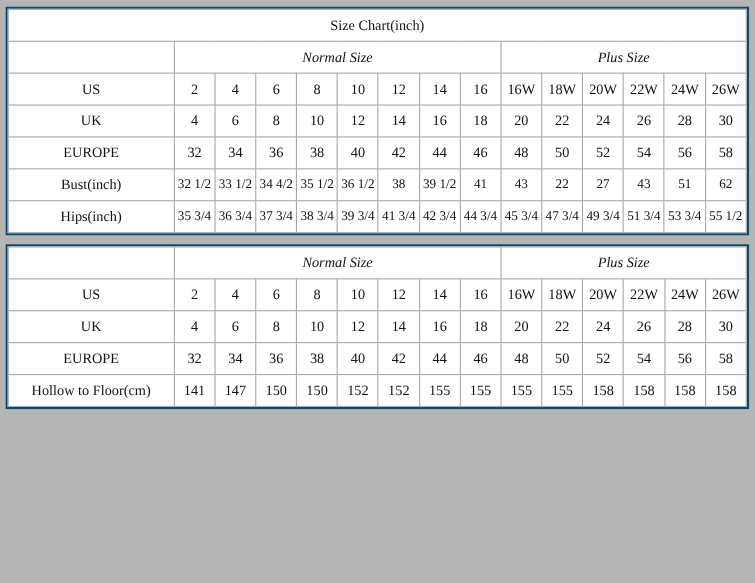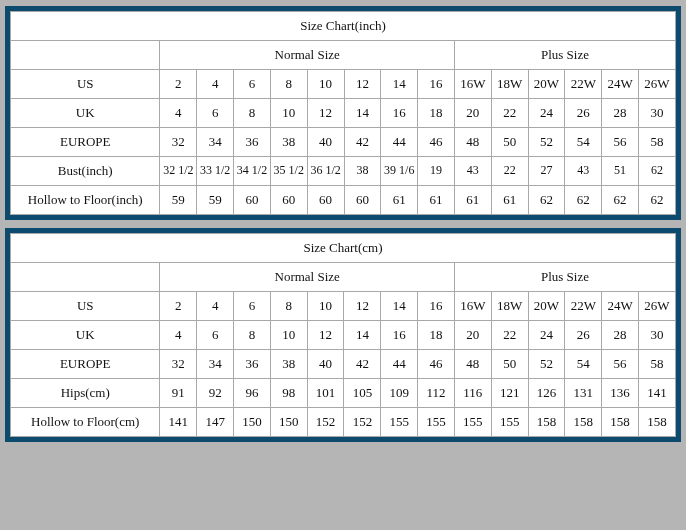--- a/index.html
+++ b/index.html
@@ -18,21 +18,21 @@
     height: 530px;
     box-sizing: border-box;
     padding: 6px 5px 5px 5px;
     display: flex;
     flex-direction: column;
     gap: 8px;
     background: #b5b5b5;
   }
   .chart-block {
     background: #ffffff;
-    border: 5px solid #0c4a6e;
+    border: 2px solid #0c4a6e;
     box-sizing: border-box;
   }
   table.size-table {
     border-collapse: collapse;
     width: 100%;
     table-layout: fixed;
   }
   table.size-table td {
     border: 1px solid #a8a8a8;
     text-align: center;
@@ -51,20 +51,21 @@
     background: #eeeeee;
     height: 22px;
     border-top: none;
     border-left: none;
     border-right: none;
   }
   td.group-cell {
     font-size: 15px;
     background: #eeeeee;
     height: 24px;
+    font-style: italic;
   }
   td.blank-cell {
     background: #eeeeee;
     border-left: none;
   }
   td.row-label {
     font-size: 14px;
     background: #eeeeee;
     text-align: center;
   }
@@ -158,49 +159,49 @@
           <td class="val">50</td>
           <td class="val">52</td>
           <td class="val">54</td>
           <td class="val">56</td>
           <td class="val">58</td>
         </tr>
         <tr>
           <td class="row-label">Bust(inch)</td>
           <td class="val small">32 1/2</td>
           <td class="val small">33 1/2</td>
-          <td class="val small">34 1/2</td>
+          <td class="val small">34 4/2</td>
           <td class="val small">35 1/2</td>
           <td class="val small">36 1/2</td>
           <td class="val small">38</td>
-          <td class="val small">39 1/6</td>
-          <td class="val small">19</td>
+          <td class="val small">39 1/2</td>
+          <td class="val small">41</td>
           <td class="val small">43</td>
           <td class="val small">22</td>
           <td class="val small">27</td>
           <td class="val small">43</td>
           <td class="val small">51</td>
           <td class="val small">62</td>
         </tr>
         <tr>
-          <td class="row-label">Hollow to Floor(inch)</td>
-          <td class="val">59</td>
-          <td class="val">59</td>
-          <td class="val">60</td>
-          <td class="val">60</td>
-          <td class="val">60</td>
-          <td class="val">60</td>
-          <td class="val">61</td>
-          <td class="val">61</td>
-          <td class="val">61</td>
-          <td class="val">61</td>
-          <td class="val">62</td>
-          <td class="val">62</td>
-          <td class="val">62</td>
-          <td class="val">62</td>
+          <td class="row-label">Hips(inch)</td>
+          <td class="val small">35 3/4</td>
+          <td class="val small">36 3/4</td>
+          <td class="val small">37 3/4</td>
+          <td class="val small">38 3/4</td>
+          <td class="val small">39 3/4</td>
+          <td class="val small">41 3/4</td>
+          <td class="val small">42 3/4</td>
+          <td class="val small">44 3/4</td>
+          <td class="val small">45 3/4</td>
+          <td class="val small">47 3/4</td>
+          <td class="val small">49 3/4</td>
+          <td class="val small">51 3/4</td>
+          <td class="val small">53 3/4</td>
+          <td class="val small">55 1/2</td>
         </tr>
       </tbody>
     </table>
   </div>
 
   <div class="chart-block">
     <table class="size-table">
       <colgroup>
         <col class="col-label">
         <col class="col-val">
@@ -212,23 +213,20 @@
           <col class="col-val">
           <col class="col-val">
         <col class="col-val">
           <col class="col-val">
           <col class="col-val">
           <col class="col-val">
         <col class="col-val">
           <col class="col-val">
       </colgroup>
       <tbody>
-        <tr>
-          <td class="title-cell" colspan="15">Size Chart(cm)</td>
-        </tr>
         <tr>
           <td class="blank-cell"></td>
           <td class="group-cell" colspan="8">Normal Size</td>
           <td class="group-cell" colspan="6">Plus Size</td>
         </tr>
         <tr>
           <td class="row-label">US</td>
           <td class="val">2</td>
           <td class="val">4</td>
           <td class="val">6</td>
@@ -272,37 +270,20 @@
           <td class="val">44</td>
           <td class="val">46</td>
           <td class="val">48</td>
           <td class="val">50</td>
           <td class="val">52</td>
           <td class="val">54</td>
           <td class="val">56</td>
           <td class="val">58</td>
         </tr>
         <tr>
-          <td class="row-label">Hips(cm)</td>
-          <td class="val">91</td>
-          <td class="val">92</td>
-          <td class="val">96</td>
-          <td class="val">98</td>
-          <td class="val">101</td>
-          <td class="val">105</td>
-          <td class="val">109</td>
-          <td class="val">112</td>
-          <td class="val">116</td>
-          <td class="val">121</td>
-          <td class="val">126</td>
-          <td class="val">131</td>
-          <td class="val">136</td>
-          <td class="val">141</td>
-        </tr>
-        <tr>
           <td class="row-label">Hollow to Floor(cm)</td>
           <td class="val">141</td>
           <td class="val">147</td>
           <td class="val">150</td>
           <td class="val">150</td>
           <td class="val">152</td>
           <td class="val">152</td>
           <td class="val">155</td>
           <td class="val">155</td>
           <td class="val">155</td>

